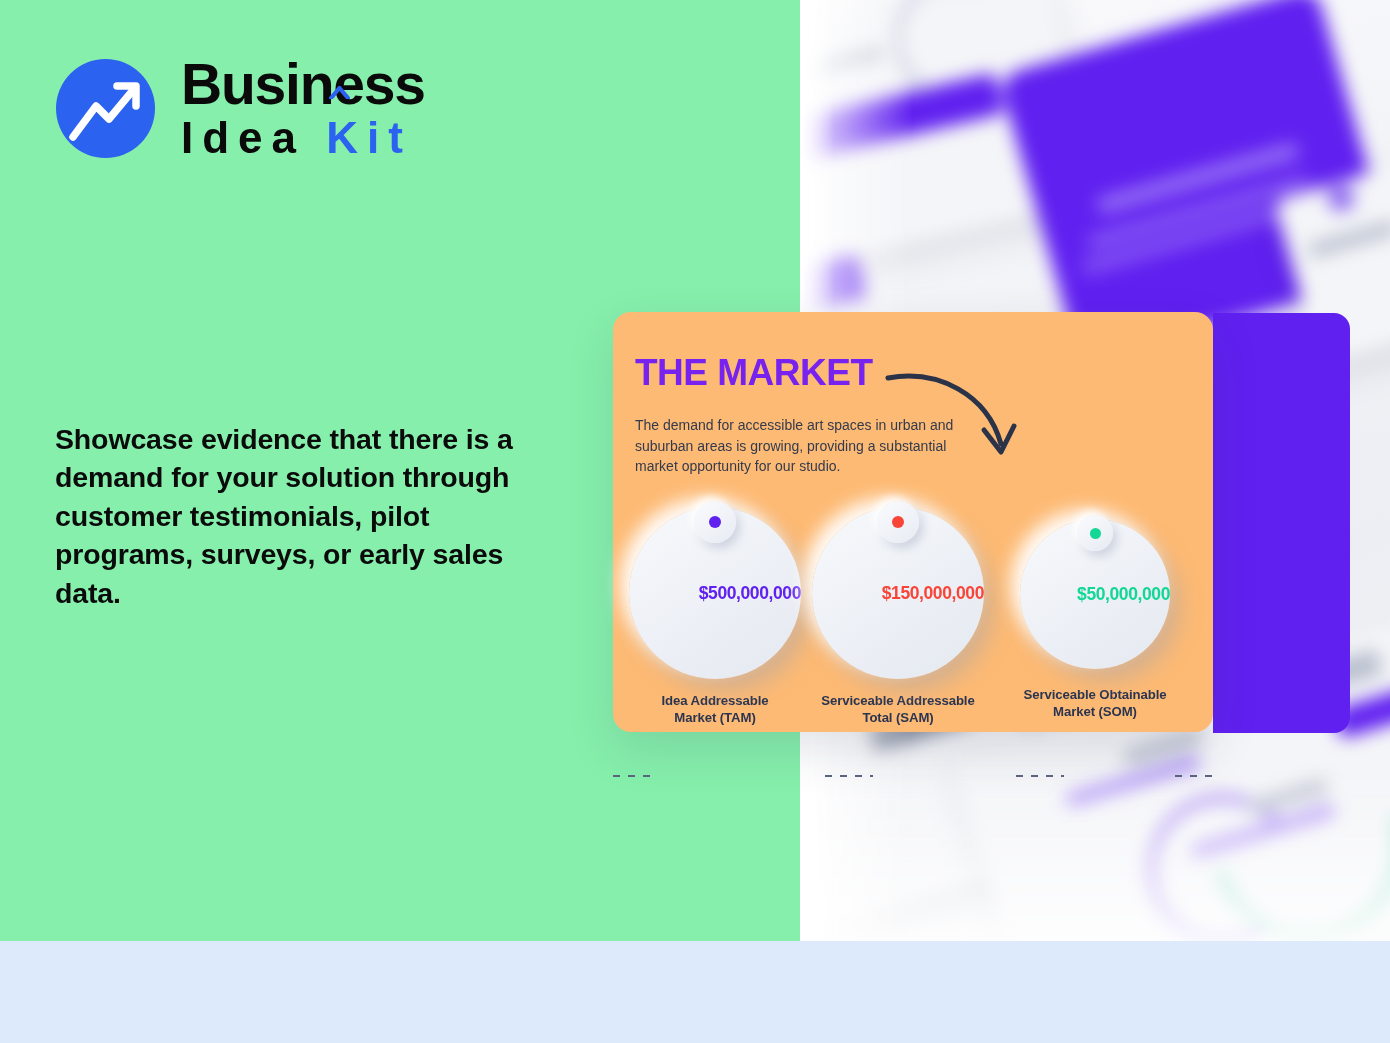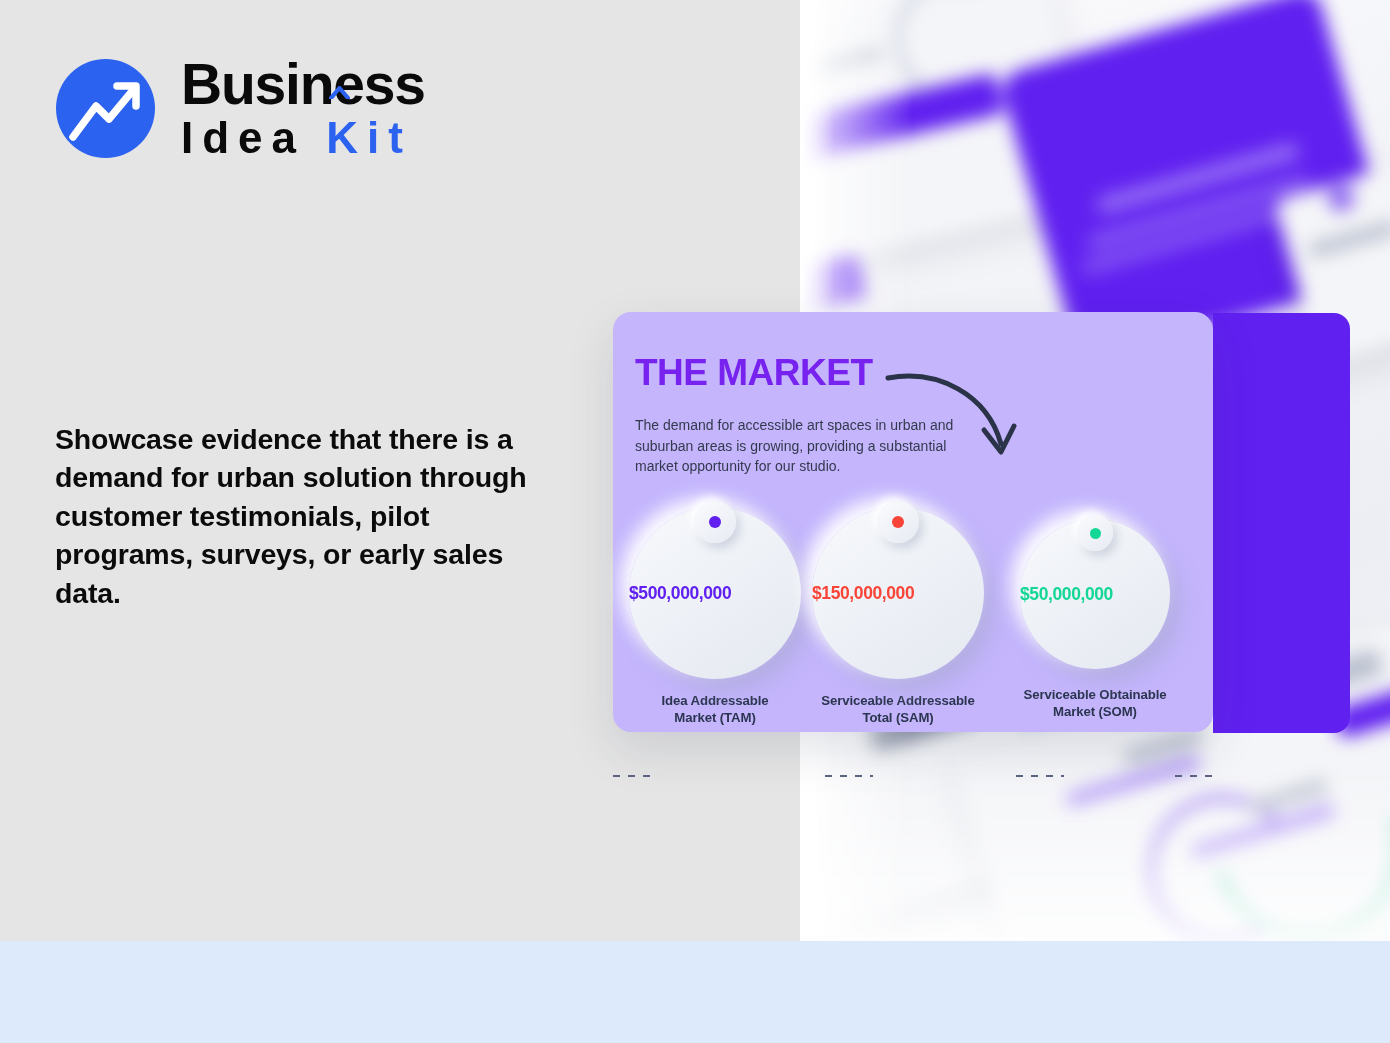--- a/index.html
+++ b/index.html
@@ -40,21 +40,21 @@
   }
   .bg-feather-bottom {
     position:absolute; left:793px; top:760px; width:597px; height:181px;
     background:linear-gradient(180deg,rgba(255,255,255,0),rgba(255,255,255,.85));
     pointer-events:none;
   }
 
   
   .left-panel {
     position:absolute; left:0; top:0; width:800px; height:941px;
-    background:#e5e5e5; z-index:3;
+    background:#86efac; z-index:3;
   }
   .left-panel::after{
     content:""; position:absolute; right:-34px; top:0; width:34px; height:100%;
     background:linear-gradient(90deg,#ffffff,rgba(255,255,255,0));
   }
 
   
   .logo { position:absolute; left:56px; top:57px; display:flex; align-items:center; }
   .logo-mark {
     width:99px; height:99px; border-radius:50%; background:#2B62F0;
@@ -84,21 +84,21 @@
   .body-copy {
     position:absolute; left:55px; top:420px; width:520px;
     font-size:28.5px; font-weight:700; color:#0b0b0b; line-height:1.35;
     letter-spacing:-.15px;
   }
   .body-copy p + p { margin-top:34px; }
 
   
   .market-card {
     position:absolute; left:613px; top:312px; width:600px; height:420px;
-    background:#c4b5fd; border-radius:18px; z-index:6;
+    background:#fdba74; border-radius:18px; z-index:6;
     box-shadow:0 18px 48px rgba(40,50,80,.13);
   }
   .market-title {
     position:absolute; left:22px; top:40px;
     font-size:37px; font-weight:800; color:#7722EE; letter-spacing:-.5px;
   }
   .market-desc {
     position:absolute; left:22px; top:103px; width:355px;
     font-size:14px; color:#333a4d; line-height:1.47;
   }
@@ -119,21 +119,21 @@
     background-image:repeating-linear-gradient(90deg,#5a6480 0 7px,transparent 7px 15px);
     z-index:1;
   }
   .metric { position:absolute; width:180px; text-align:center; z-index:2; }
   .bubble {
     position:relative; width:172px; height:172px; margin:0 auto;
     border-radius:50%;
     background:linear-gradient(145deg,#f7f9fc,#e4e8f0);
     box-shadow:-9px -9px 18px rgba(255,255,255,.95),
                 10px 12px 22px rgba(150,160,185,.38);
-    display:flex; align-items:center; justify-content:flex-start;
+    display:flex; align-items:center; justify-content:flex-end;
   }
   .bubble-value {
     font-size:17.5px; font-weight:800; letter-spacing:-.4px; white-space:nowrap;
   }
   .knob {
     position:absolute; left:50%; top:-6px; transform:translateX(-50%);
     width:42px; height:42px; border-radius:50%;
     background:linear-gradient(145deg,#fafbfe,#e7ebf2);
     box-shadow:-4px -4px 9px rgba(255,255,255,.95),
                 4px 5px 10px rgba(150,160,185,.4);
@@ -213,21 +213,21 @@
           </span>
         </div>
         <div class="logo-line2">
           <span>Idea </span><span class="kit">Kit</span>
         </div>
       </div>
     </div>
 
 
     <div class="body-copy">
-      <p>Showcase evidence that there is a demand for urban solution through customer testimonials, pilot programs, surveys, or early sales data.</p>
+      <p>Showcase evidence that there is a demand for your solution through customer testimonials, pilot programs, surveys, or early sales data.</p>
     </div>
   </div>
 
   <div class="purple-panel"></div>
 
   <div class="market-card">
 
     <div class="market-title">THE MARKET</div>
     <div class="market-desc">The demand for accessible art spaces in urban and suburban areas is growing, providing a substantial market opportunity for our studio.</div>
 

